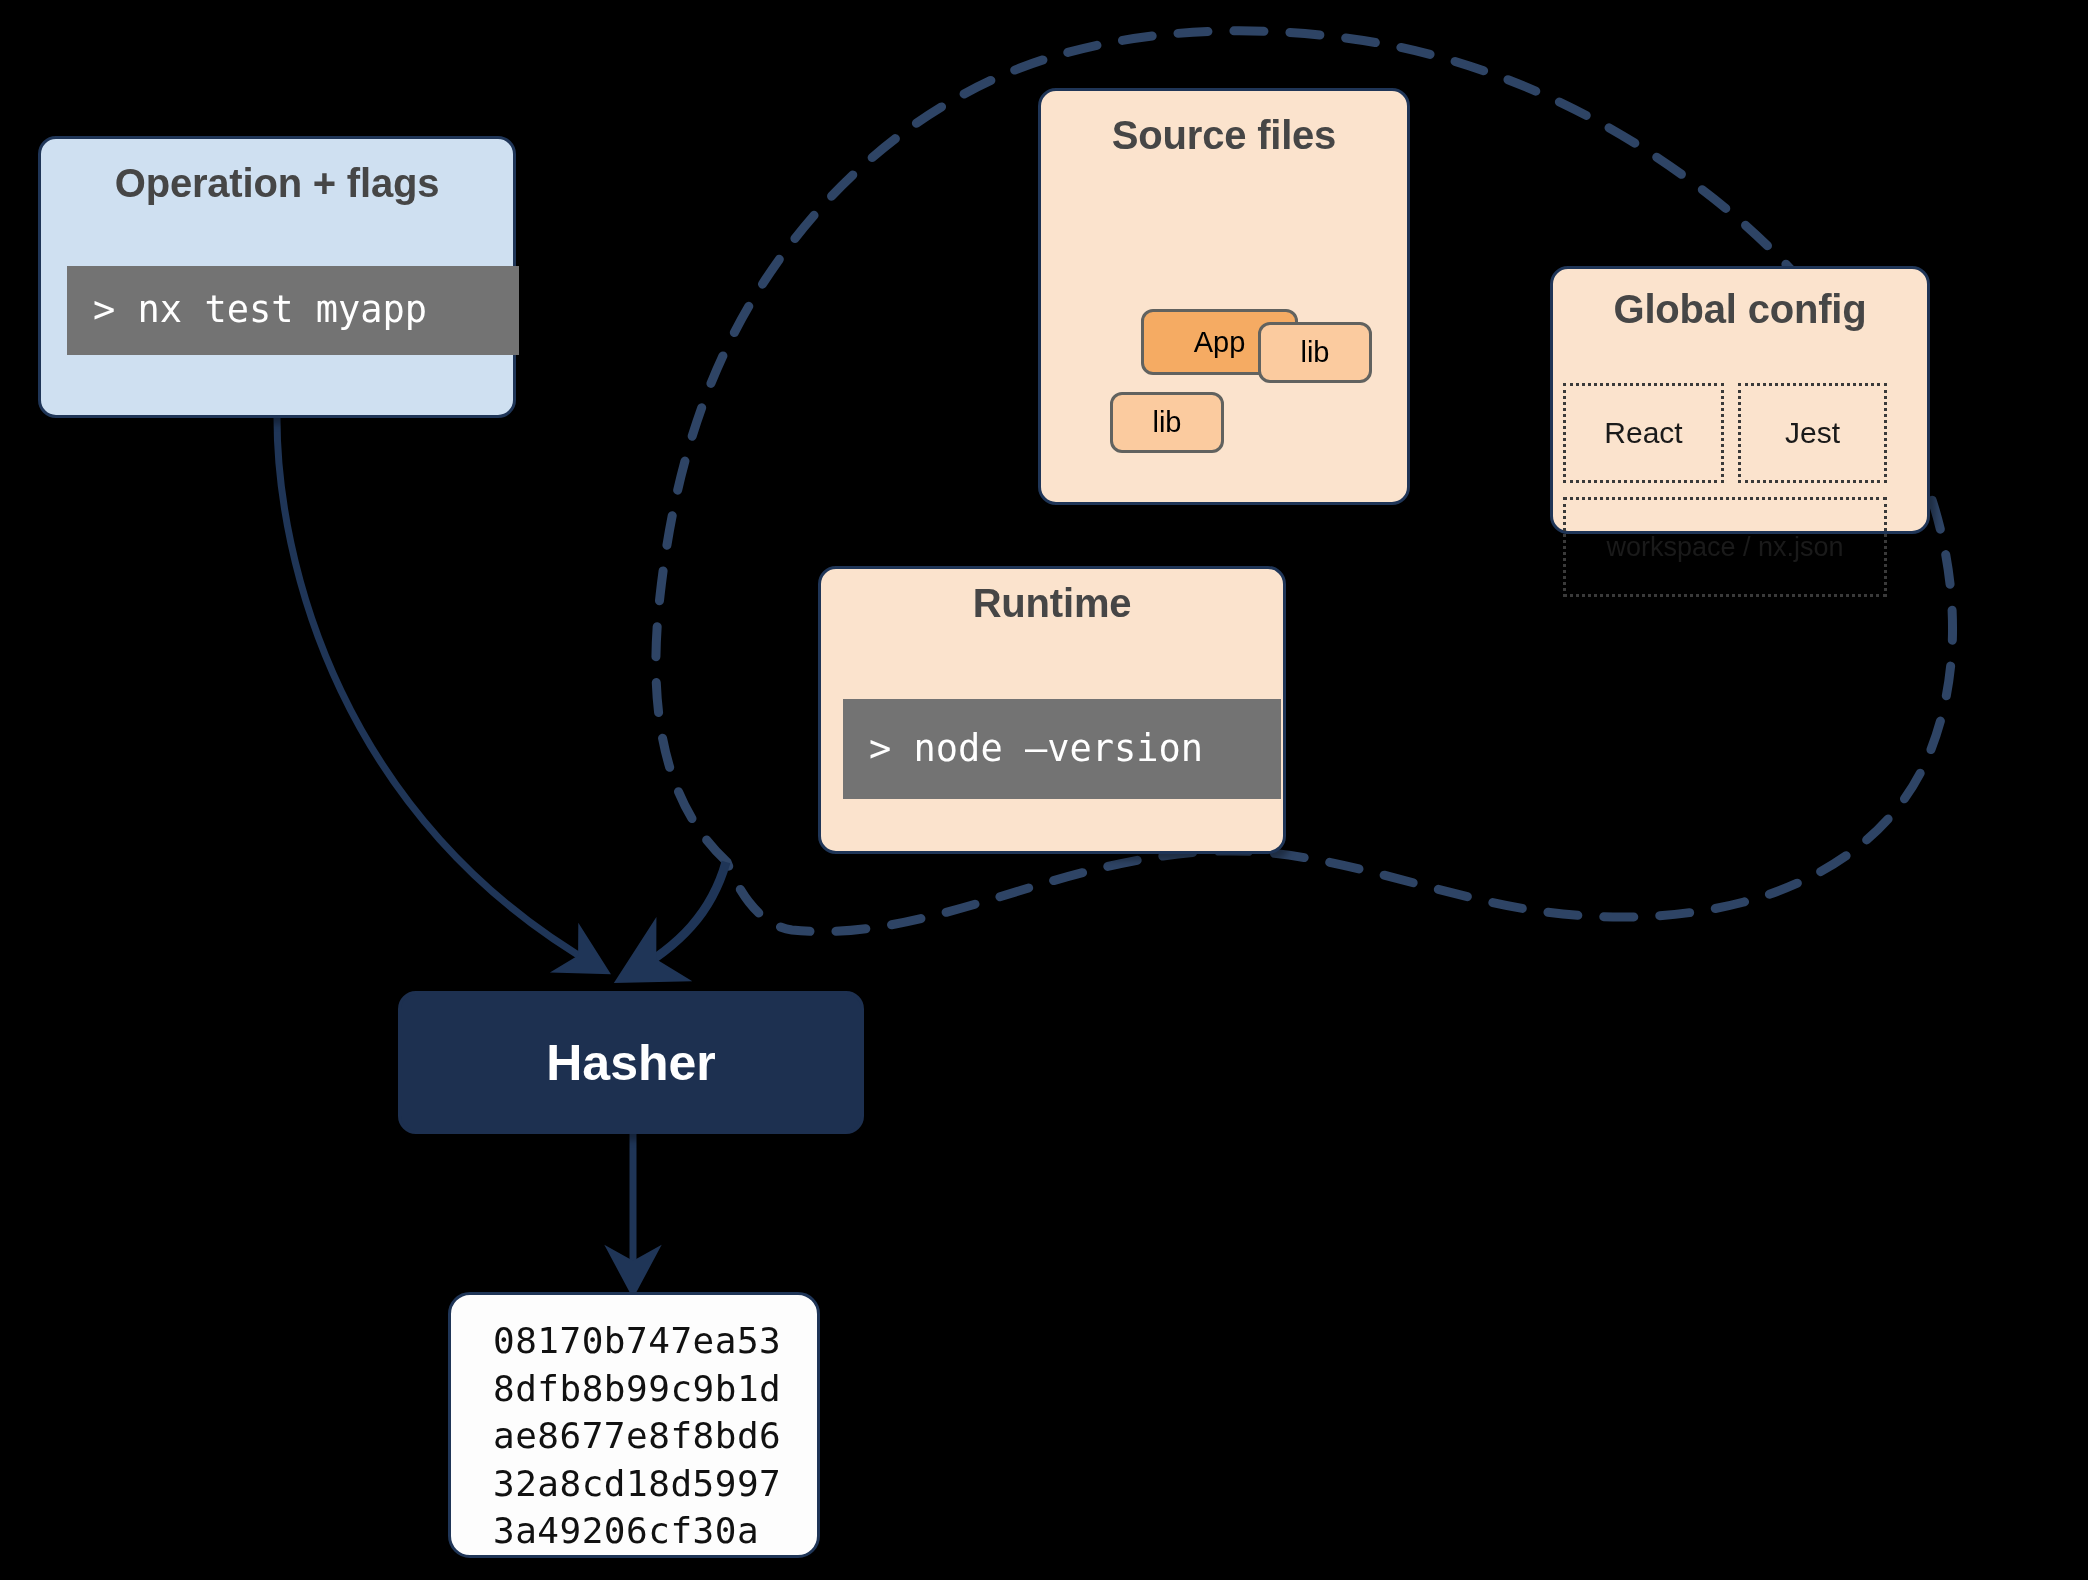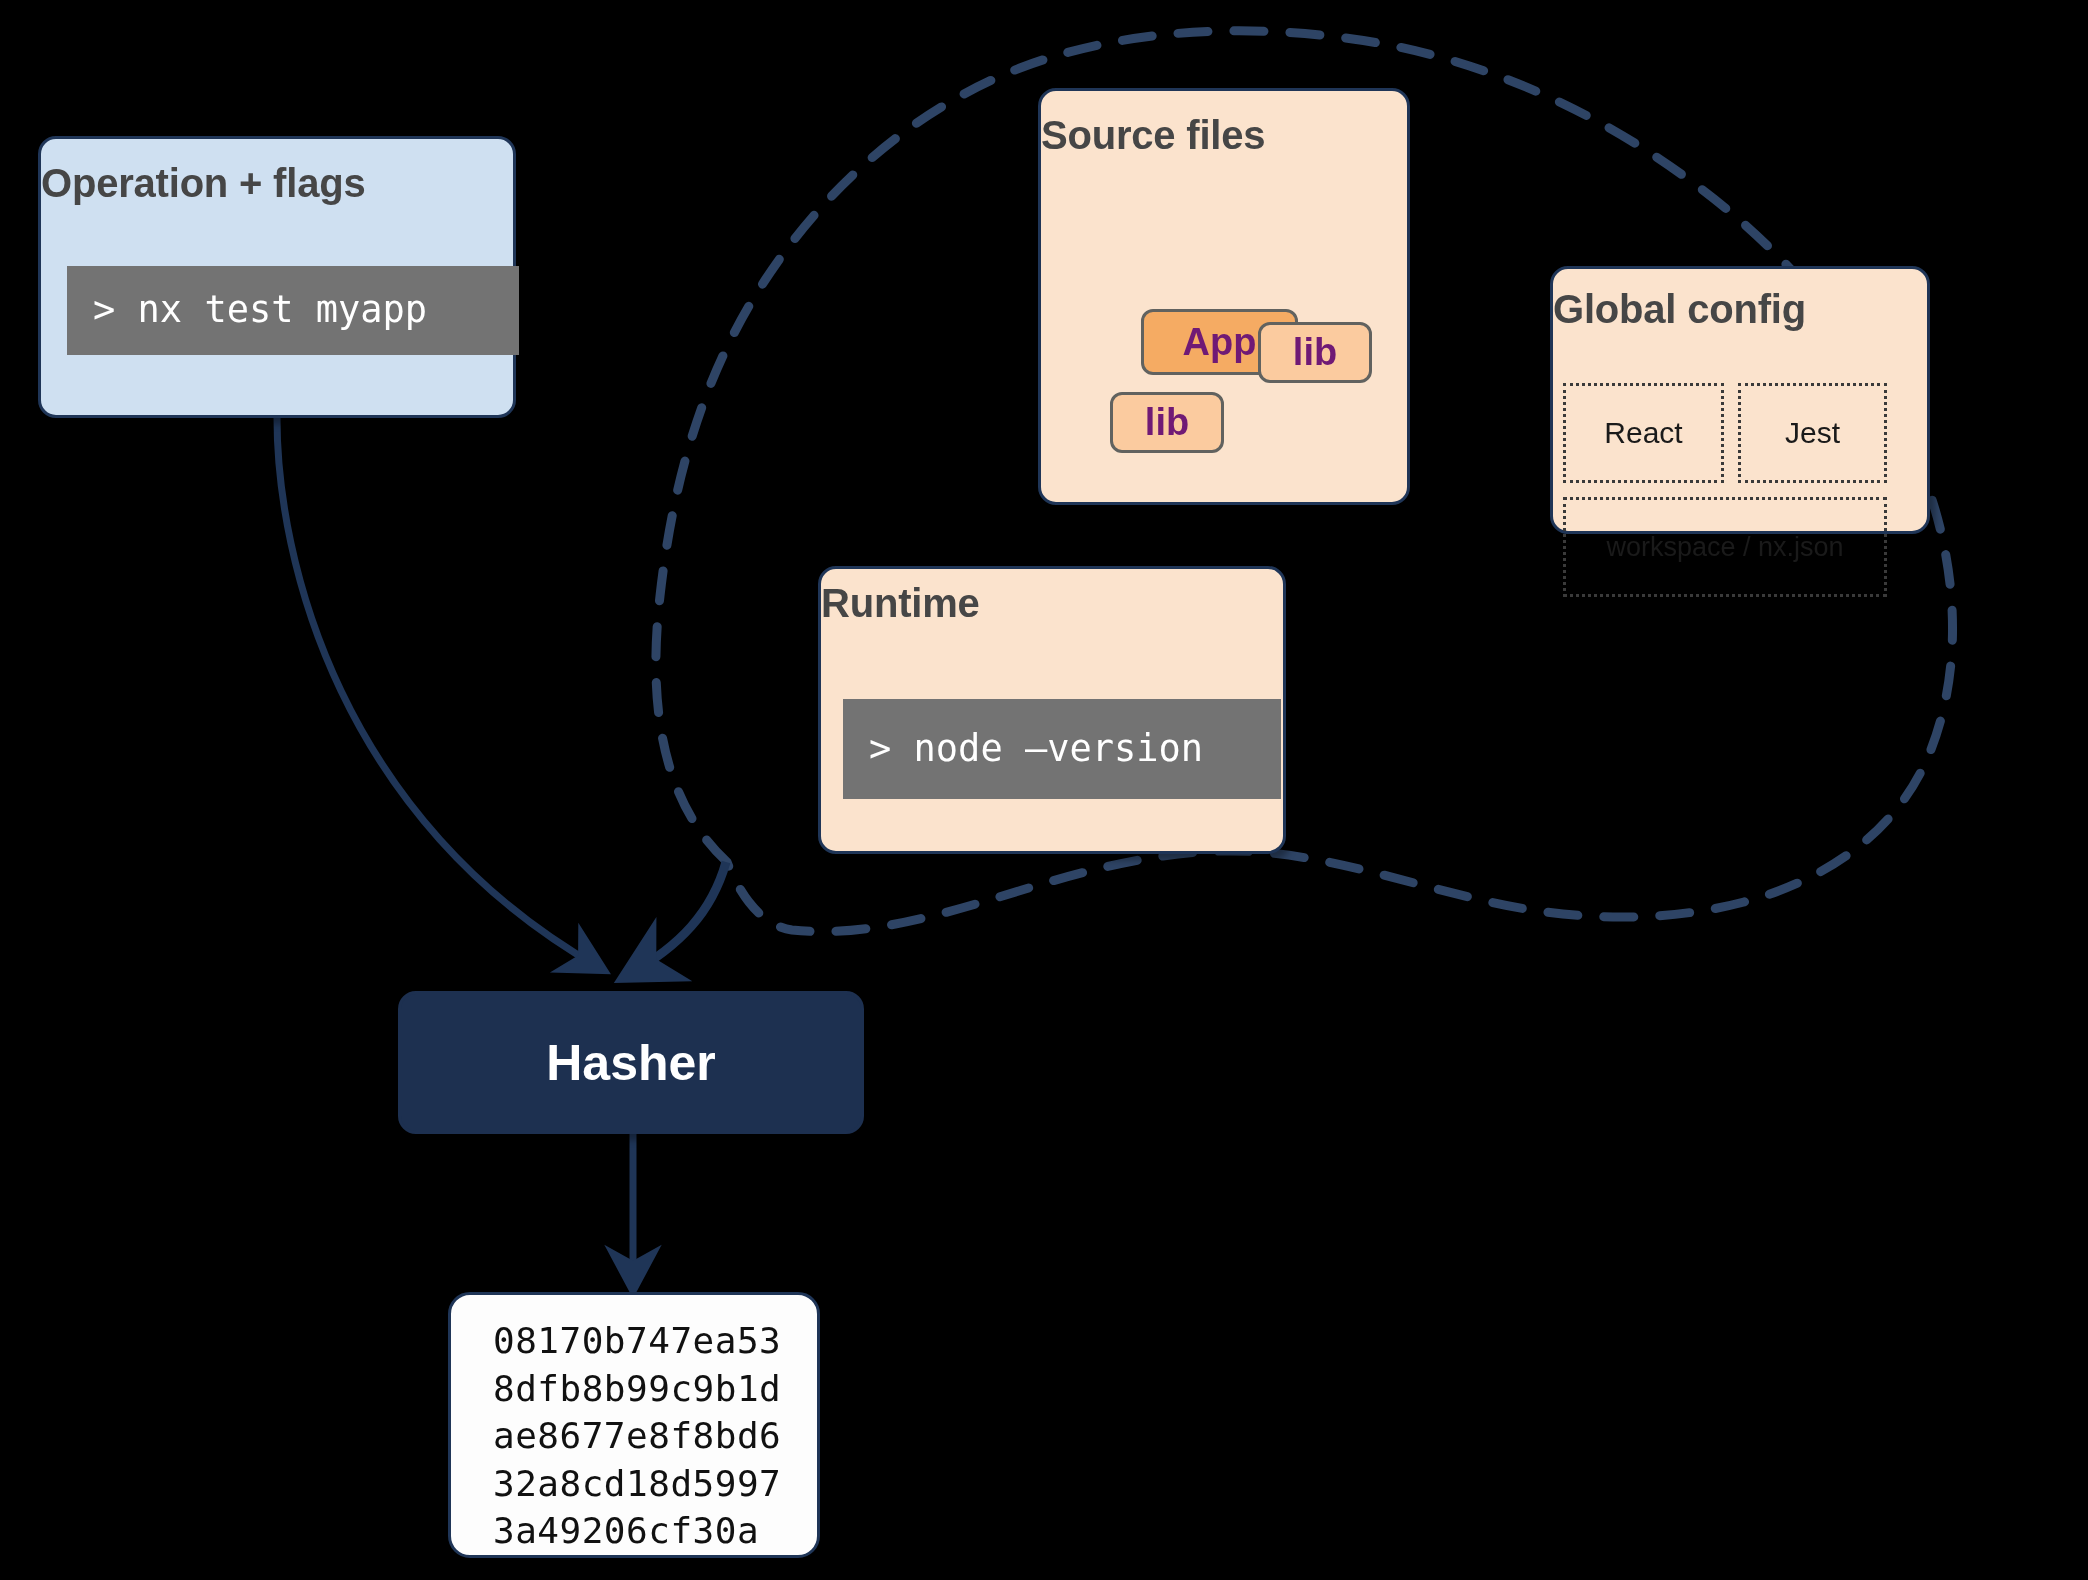--- a/index.html
+++ b/index.html
@@ -34,20 +34,21 @@
   
   #op-node {
     left: 38px;
     top: 136px;
     width: 478px;
     height: 282px;
     background: #cfe0f1;
     padding-top: 22px;
   }
   .node-title {
+    text-align: center;
     color: #464646;
     font-weight: bold;
     font-size: 40px;
     letter-spacing: -0.2px;
     line-height: 1.1;
   }
   .terminal {
     background: #737373;
     color: #ffffff;
     font-family: "DejaVu Sans Mono", monospace;
@@ -76,23 +77,23 @@
     padding-top: 22px;
   }
   .subnode {
     position: absolute;
     box-sizing: border-box;
     border-radius: 12px;
     border: 3px solid #61625f;
     display: flex;
     align-items: center;
     justify-content: center;
-    color: #701a75;
-    font-weight: bold;
-    font-size: 38px;
+    color: #000000;
+    font-weight: normal;
+    font-size: 29px;
   }
   #app-box {
     left: 100px; top: 218px;
     width: 157px; height: 66px;
     background: #f5ab63;
   }
   #lib-right {
     left: 1258px; top: 322px;
     width: 114px; height: 61px;
     background: #fbcb9f;

